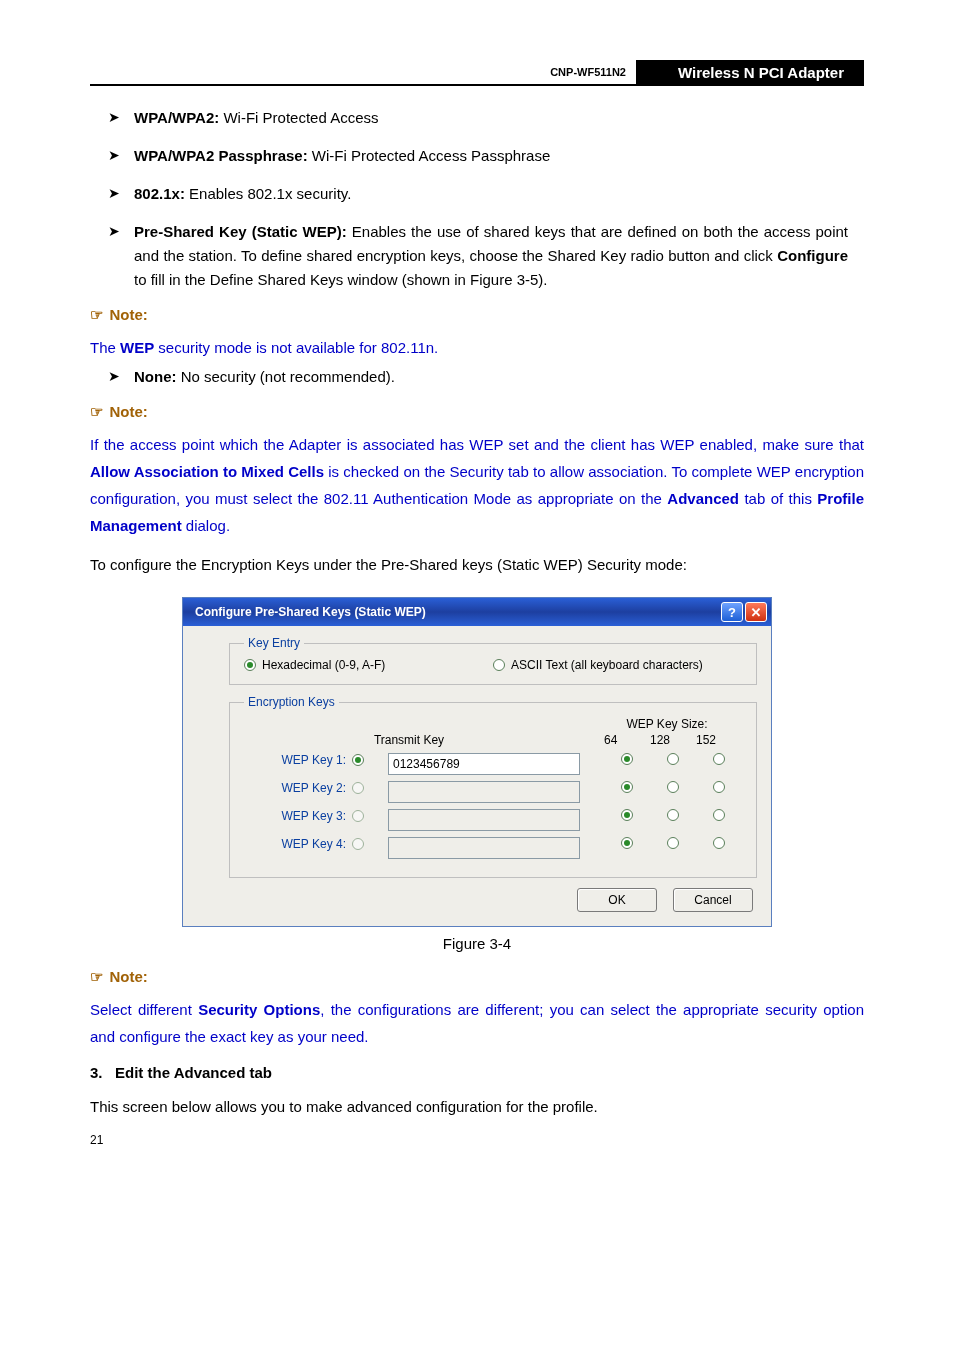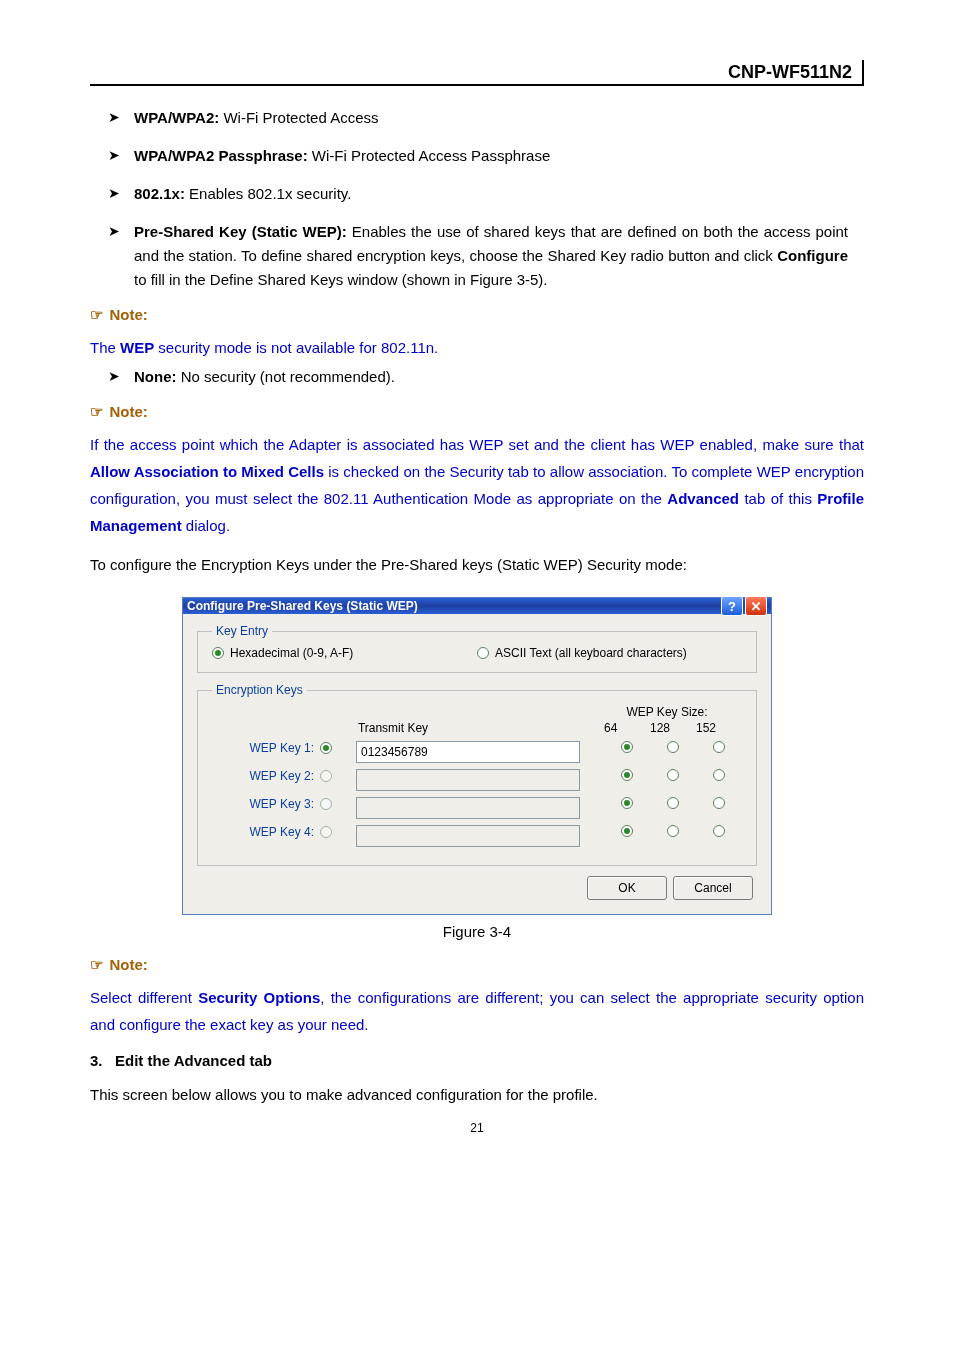--- a/index.html
+++ b/index.html
@@ -18,21 +18,21 @@
     border-bottom: 2px solid #000;
     display: flex;
     align-items: stretch;
     margin-bottom: 20px;
     height: 24px;
   }
   .header-spacer { flex: 1; }
   .header-model {
     font-weight: bold;
     padding: 2px 10px;
-    font-size: 18px;
+    font-size: 11px;
     border-right: 2px solid #000;
     display:flex; align-items:center;
   }
   .header-product {
     background: #000;
     color: #fff;
     font-weight: bold;
     padding: 2px 20px 2px 40px;
     font-size: 15px;
     display:flex; align-items:center;
@@ -77,37 +77,37 @@
     border: 1px solid #5a7fbf;
     font-family: Tahoma, Arial, sans-serif;
     font-size: 12px;
     background: #efeee9;
   }
   .titlebar {
     background: linear-gradient(to bottom, #2a5fd6 0%, #1d3fa0 50%, #2a5fd6 100%);
     color: #fff;
     display: flex;
     align-items: center;
-    height: 16px;
-    padding: 0 4px 0 4px;
+    height: 28px;
+    padding: 0 4px 0 12px;
   }
   .titlebar .title { font-weight: bold; flex: 1; font-size:12px; }
   .titlebar .winbtn {
     width: 20px; height: 18px;
     margin-left: 2px;
     display: flex; align-items:center; justify-content:center;
     border: 1px solid #fff;
     border-radius: 3px;
     font-weight: bold;
     font-size: 13px;
   }
   .help-btn { background: linear-gradient(#6fa3ff,#1d5fd6); color:#fff; }
   .close-btn { background: linear-gradient(#ff7a5a,#d03010); color:#fff; }
 
-  .dialog-body { padding: 10px 14px 14px 14px; }
+  .dialog-body { padding: 10px 14px 14px 14px; margin-left: 32px; }
   fieldset.grp {
     border: 1px solid #bfbfbf;
     margin: 0 0 10px 0;
     padding: 8px 14px 12px 14px;
   }
   fieldset.grp legend { color: #0a3fa0; padding: 0 4px; font-size:12px; }
   .keyentry-row { display:flex; }
   .keyentry-row .opt { flex:1; display:flex; align-items:center; gap:6px; }
 
   input.radio {
@@ -132,41 +132,42 @@
   .keyrow { display:flex; align-items:flex-start; margin: 6px 0; gap:24px; }
   .keyrow .klabel { width:120px; text-align:right; color:#0a3fa0; display:flex; justify-content:flex-end; align-items:center; gap:6px;}
   .keyrow input[type=text]{
     flex:1; height:20px; border:1px solid #8a9aa5; padding:0 4px;
     font-size:12px; background:#fff;
   }
   .keyrow input.disabled-field { background:#efeee9; }
   .sizecells { display:flex; }
   .sizecells .cell { width:46px; display:flex; justify-content:center;}
 
-  .dlg-buttons { display:flex; justify-content:flex-end; gap:6px; padding-right:4px; }
+  .dlg-buttons { display:flex; justify-content:flex-end; gap:16px; padding-right:4px; }
   .winbutton {
     width:80px; height:24px; background:#efeee9;
     border:1px solid #7a7a7a; border-radius:3px;
     box-shadow: inset 1px 1px 0 #fff;
     font-size:12px; cursor:pointer;
   }
 
   .fig-caption { text-align:center; margin: 8px 0 16px 0; }
 
   .section-num { font-weight: bold; margin: 14px 0; }
-  .pagenum { text-align:center; font-size:12px; }
+  .pagenum { font-size:12px; }
 </style>
 </head>
 <body>
 
 <div class="page">
 
   <div class="header-row">
     <div class="header-spacer"></div>
     <div class="header-model">CNP-WF511N2</div>
+    <div class="header-product">Wireless N PCI Adapter</div>
   </div>
 
   <ul class="bullets">
     <li>
       <span class="bold">WPA/WPA2:</span><span> Wi-Fi Protected Access</span>
     </li>
     <li>
       <span class="bold">WPA/WPA2 Passphrase:</span><span> Wi-Fi Protected Access Passphrase</span>
     </li>
     <li>

